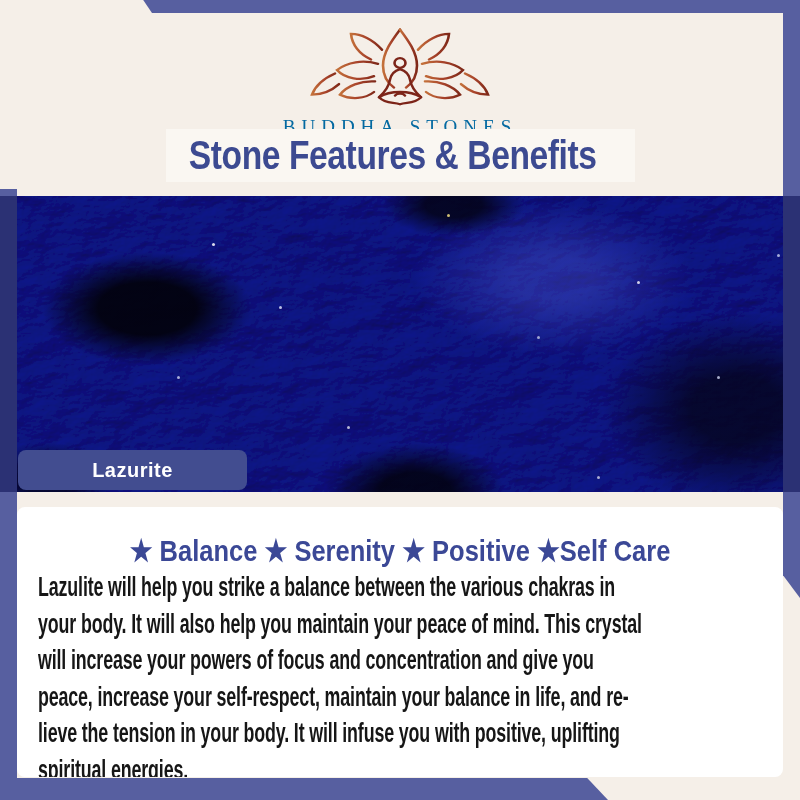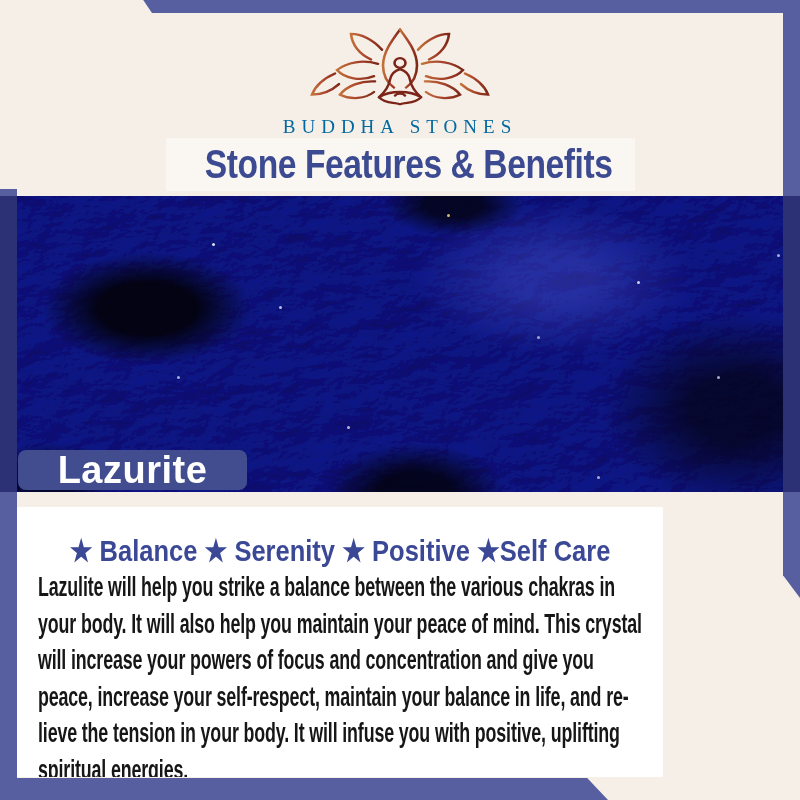--- a/index.html
+++ b/index.html
@@ -17,22 +17,22 @@
            clip-path:polygon(0 0,73.4% 0,76% 100%,0 100%);}
   .bar-dark{position:absolute;width:17px;top:196px;height:296px;background:#2b3174;}
   .bar-dark.l{left:0;} .bar-dark.r{right:0;}
 
   
   .logo-wrap{position:absolute;left:295px;top:26px;width:210px;height:88px;}
   .brand-name{position:absolute;left:0;top:116px;width:800px;text-align:center;
       font-family:"Liberation Serif",serif;font-size:19px;letter-spacing:6px;
       color:#0369a1;font-weight:400;}
 
-  .title-band{position:absolute;left:166px;top:138px;width:469px;height:53px;
-      background:#faf7f2;display:flex;align-items:center;justify-content:flex-start;}
+  .title-band{position:absolute;left:166px;top:129px;width:469px;height:53px;
+      background:#faf7f2;display:flex;align-items:center;justify-content:flex-end;}
   .title-band h1{margin:0;font-size:40px;font-weight:800;color:#3c4a91;
       letter-spacing:-0.5px;transform:scaleX(.84);transform-origin:center;white-space:nowrap;}
 
   
   .photo{position:absolute;left:17px;top:196px;width:766px;height:296px;overflow:hidden;background:#262c85;}
   .photo svg{position:absolute;left:0;top:0;}
   .photo-shade{position:absolute;left:0;top:0;width:766px;height:296px;
     background:
       radial-gradient(ellipse 140px 75px at 17% 38%, rgba(2,2,14,.95) 35%, rgba(2,2,14,0) 75%),
       radial-gradient(ellipse 95px 42px at 57% 3%, rgba(3,3,22,.85) 30%, rgba(3,3,22,0) 75%),
@@ -44,25 +44,25 @@
       background:#cdbd74;
       box-shadow:-235px 29px 0 rgba(255,255,255,.85),-168px 92px 0 rgba(230,235,255,.8),
        190px 67px 0 rgba(255,255,255,.8), 270px 162px 0 rgba(220,228,255,.75),
        -100px 212px 0 rgba(255,255,255,.7), -340px 252px 0 rgba(235,240,255,.8),
        90px 122px 0 rgba(255,255,255,.6), -270px 162px 0 rgba(235,240,255,.7),
        150px 262px 0 rgba(255,255,255,.65), 330px 40px 0 rgba(230,236,255,.7);}
 
   
   .stone-label{position:absolute;left:18px;top:450px;width:229px;height:40px;
       background:#424d90;border-radius:8px;display:flex;align-items:center;justify-content:center;
-      color:#fff;font-size:38px;font-weight:700;letter-spacing:.5px;}
+      color:#fff;font-size:20px;font-weight:700;letter-spacing:.5px;}
 
   
-  .panel{position:absolute;left:17px;top:507px;width:646px;height:270px;
-      background:#fff;border-radius:1px;overflow:hidden;}
+  .panel{position:absolute;left:17px;top:507px;width:766px;height:270px;
+      background:#fff;border-radius:8px;overflow:hidden;}
   .features-line{position:absolute;left:50%;top:26px;width:900px;margin-left:-450px;
       text-align:center;font-size:30px;font-weight:800;color:#3b4896;
       transform:scaleX(.85);transform-origin:center top;white-space:nowrap;}
   .description{position:absolute;left:21px;top:62px;
       font-size:27px;font-weight:700;color:#161616;line-height:36.5px;
       letter-spacing:-0.2px;white-space:pre;transform:scaleX(.66);transform-origin:left top;}
 </style>
 </head>
 <body>
 

